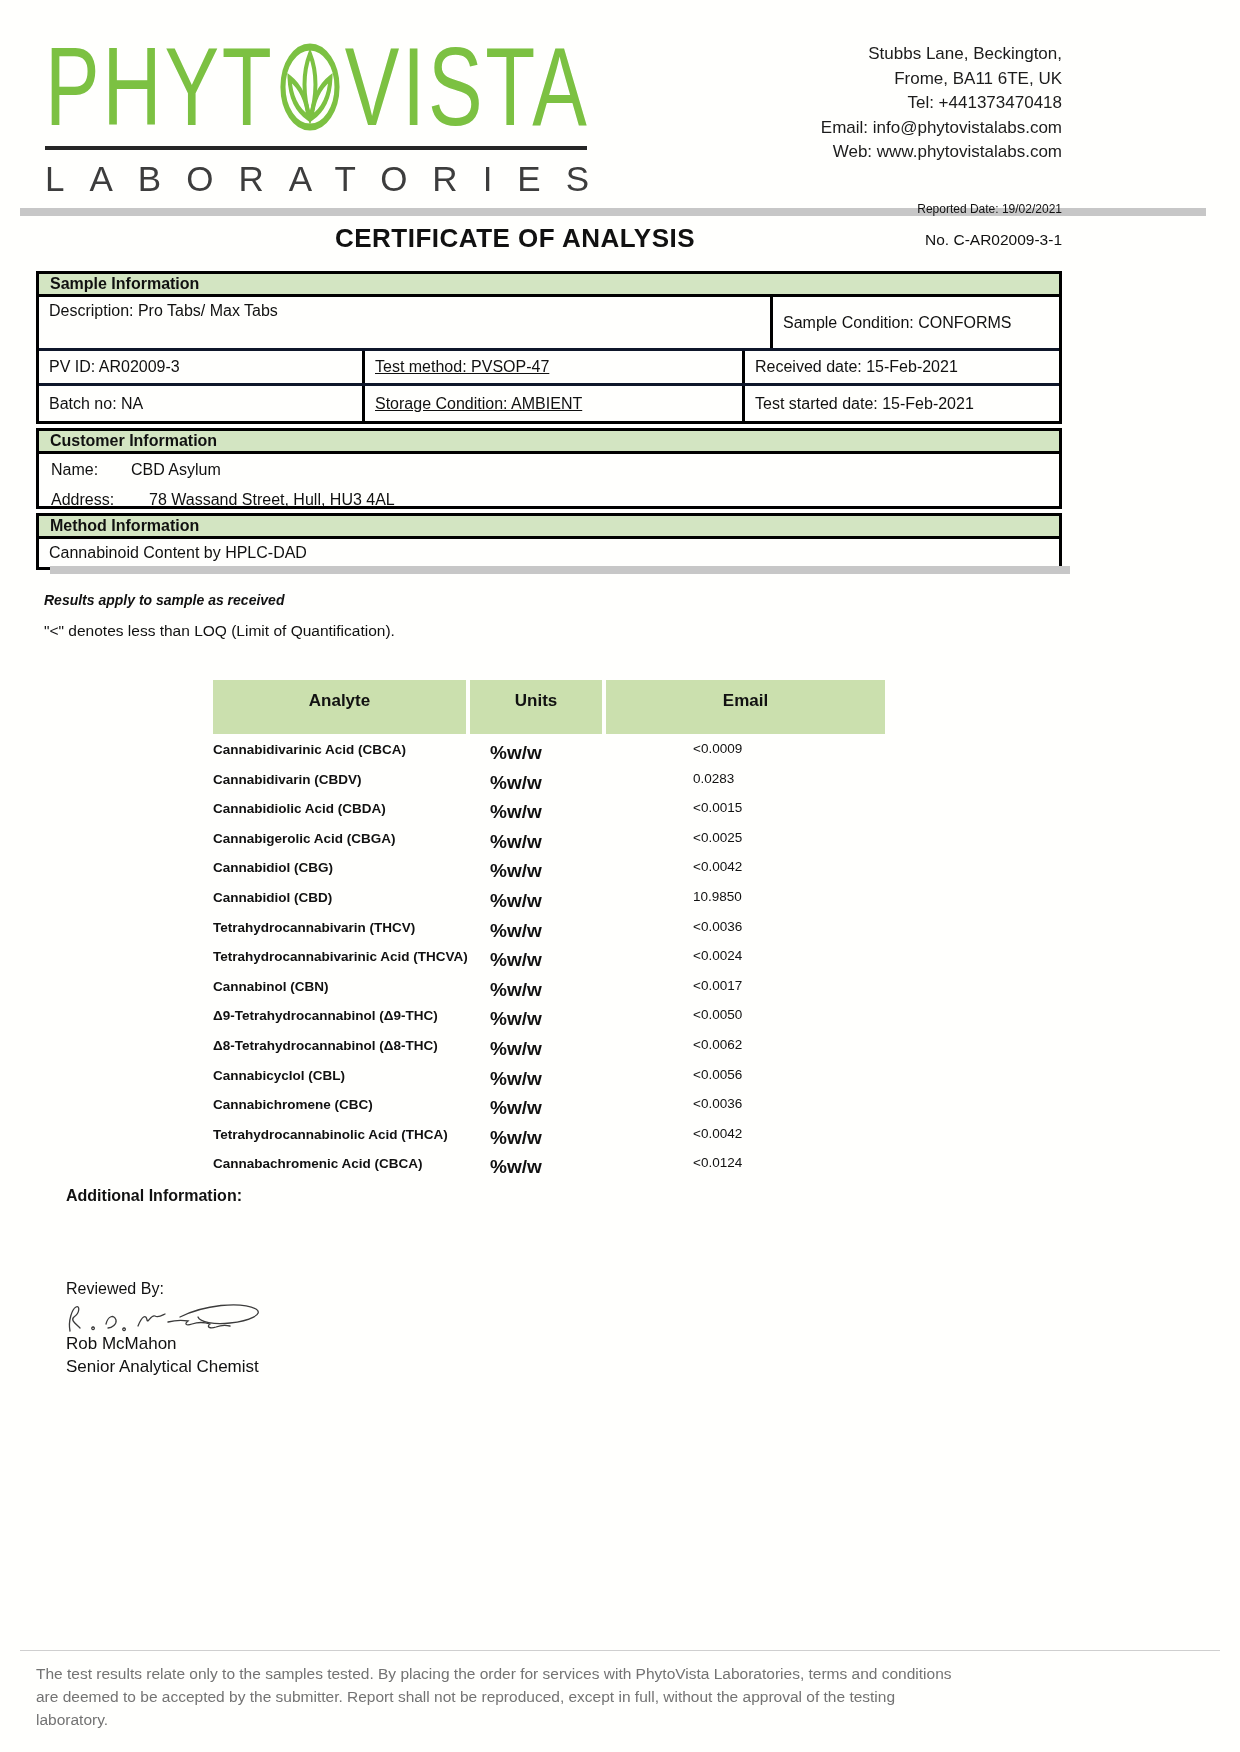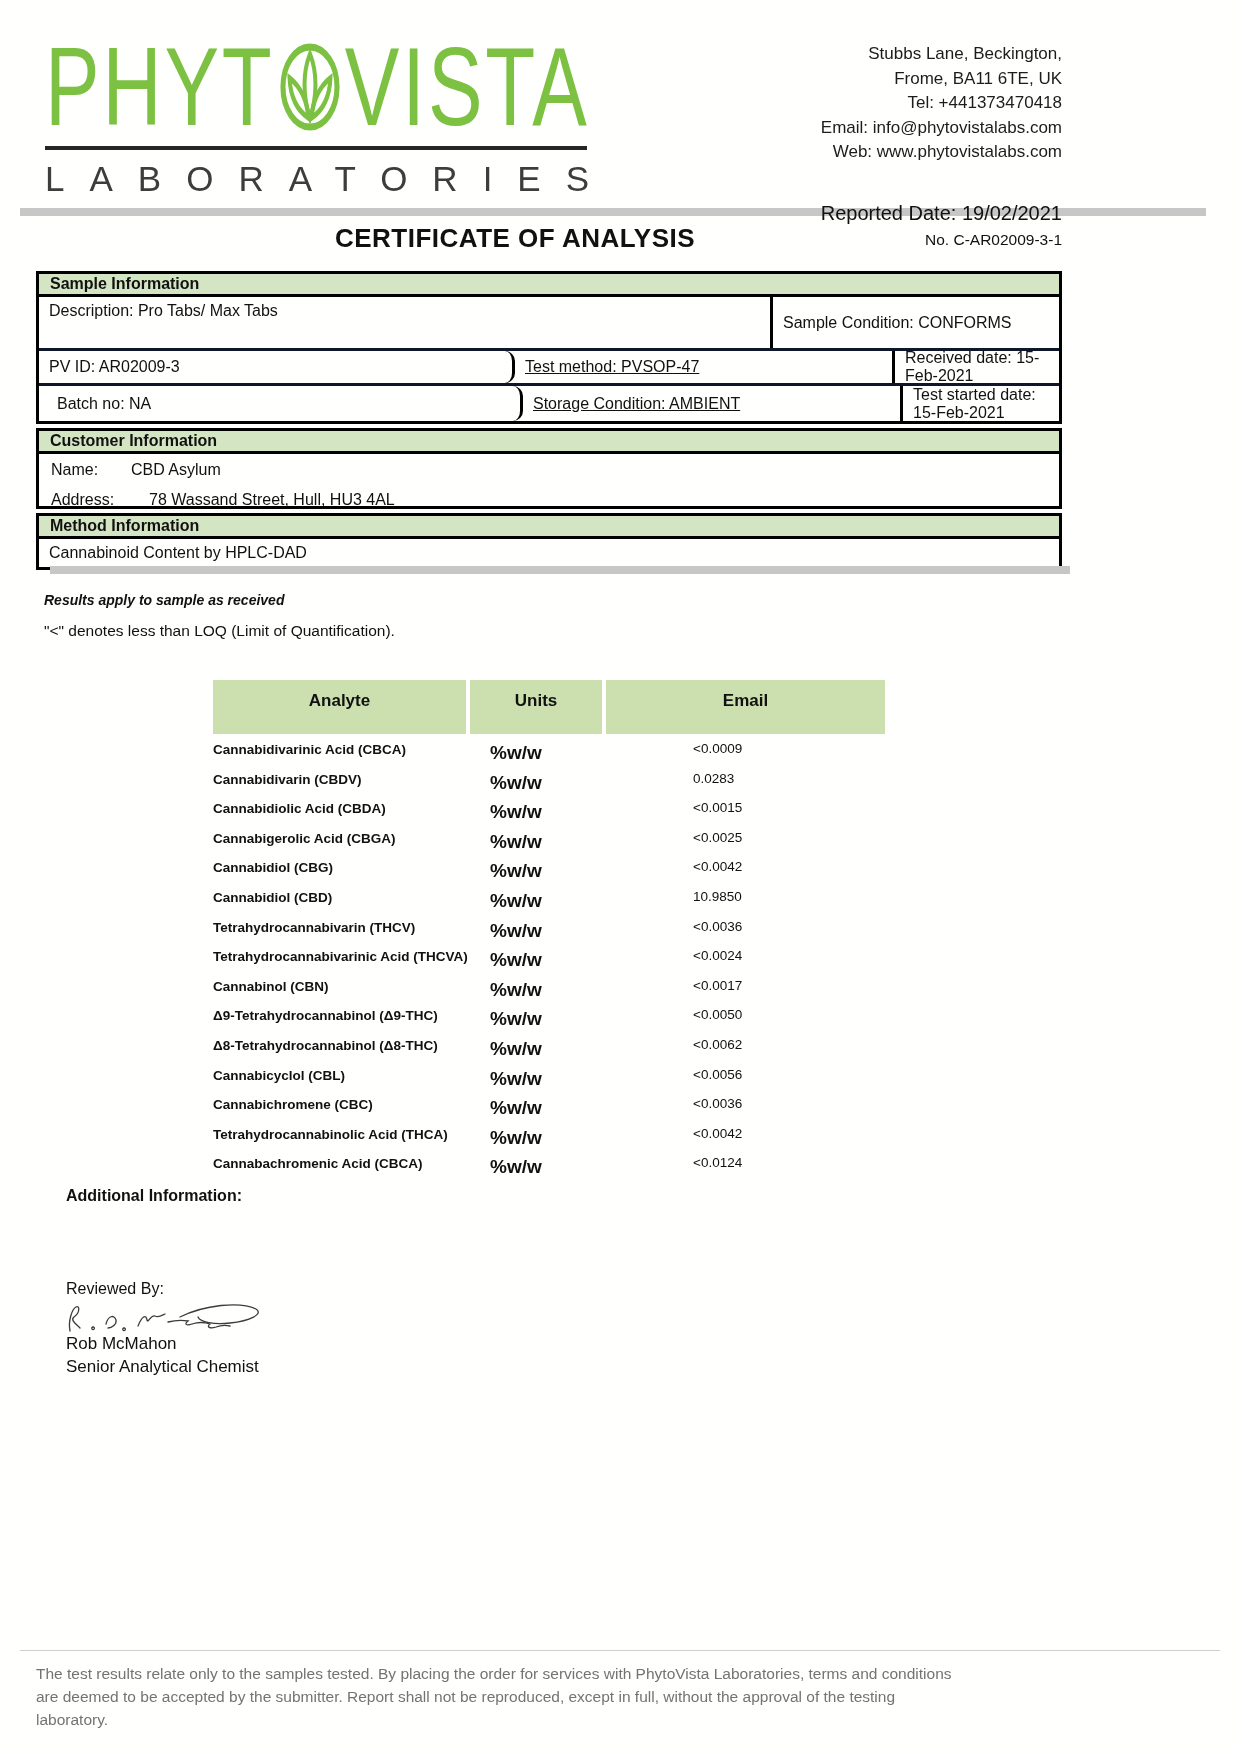--- a/index.html
+++ b/index.html
@@ -17,38 +17,38 @@
   .logo-row{display:flex;align-items:center;height:102px;transform:scaleX(0.73);transform-origin:left center;white-space:nowrap;}
   .logo-text{font-size:112px;line-height:1;letter-spacing:4px;color:var(--brand-green);font-weight:400;}
   .leaf-badge{width:84px;height:88px;margin:0 6px;flex:0 0 auto;}
   .logo-divider{width:542px;height:4px;background:#262626;margin-top:8px;}
   .logo-sub{margin-top:9px;font-size:35px;letter-spacing:25px;color:#3d3d3d;white-space:nowrap;}
 
   
   .contact{position:absolute;top:42px;right:178px;text-align:right;font-size:17px;line-height:24.5px;color:#1c1c1c;}
 
   .gray-bar-1{position:absolute;left:20px;top:208px;width:1186px;height:8px;background:var(--bar-gray);}
-  .reported-date{position:absolute;right:178px;top:202px;font-size:20px;}
+  .reported-date{position:absolute;right:178px;top:202px;font-size:12px;}
   .coa-title{position:absolute;left:0;top:223px;width:1030px;text-align:center;font-size:26px;font-weight:bold;letter-spacing:0.5px;}
   .report-no{position:absolute;right:178px;top:231px;font-size:15.5px;}
 
   
   .info-wrap{position:absolute;left:36px;top:271px;width:1026px;}
   .sec{border:3px solid #000;}
   .sec + .sec{margin-top:4px;}
   .sec-header{background:var(--header-green);border-bottom:3px solid #000;height:23px;display:flex;align-items:center;padding-left:11px;font-weight:bold;font-size:16px;}
   .sec-row{display:flex;border-bottom:3px solid #0f172a;}
-  .sec-row:last-child{border-bottom:none;margin-left:8px;}
+  .sec-row:last-child{border-bottom:none;}
   .cell{padding:0 10px;font-size:16px;display:flex;align-items:center;}
   .cell.bordered{border-right:3px solid #000;}
   .row-desc{height:54px;}
   .row-desc .desc-cell{width:734px;align-items:flex-start;padding-top:5px;}
   .row-desc .cond-cell{flex:1;}
   .row-3col{height:35px;}
-  .c1{width:476px;border-radius:10px;}
+  .c1{width:326px;}
   .c2{width:380px;text-decoration:underline;}
   .c3{flex:1;}
   .cust-body{height:52px;padding:7px 0 0 12px;font-size:16px;}
   .cust-line{display:flex;}
   .cust-line + .cust-line{margin-top:12px;}
   .lbl-name{display:inline-block;width:80px;}
   .lbl-addr{display:inline-block;width:98px;}
   .method-body{height:28px;display:flex;align-items:center;padding-left:10px;font-size:16px;}
 
   .gray-bar-2{position:absolute;left:50px;top:566px;width:1020px;height:8px;background:var(--bar-gray);}

